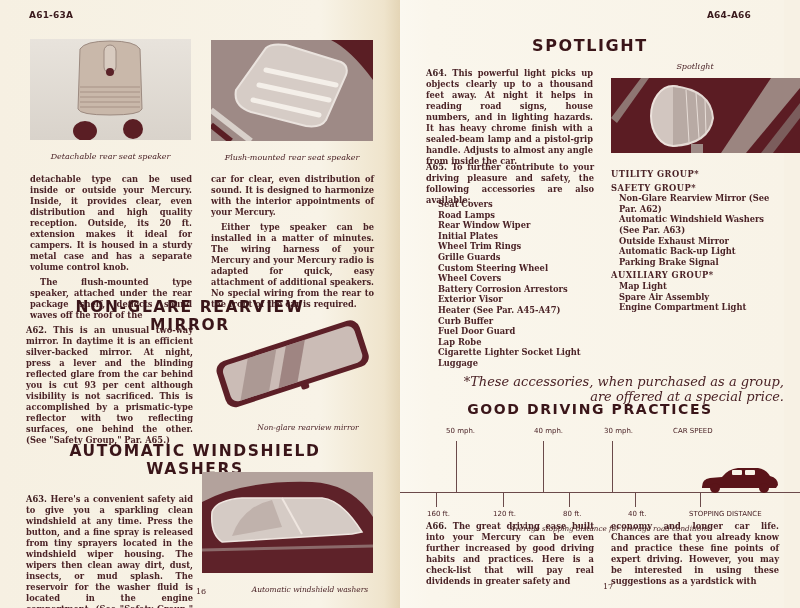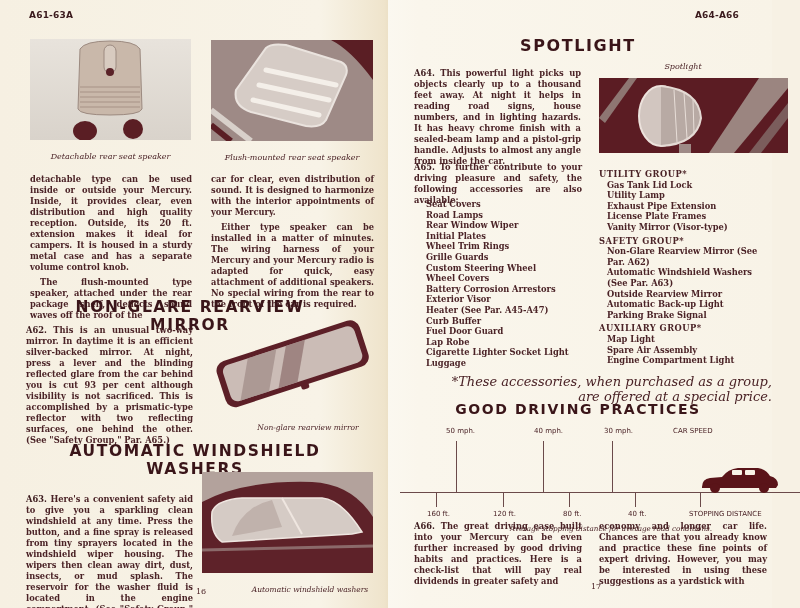--- a/index.html
+++ b/index.html
@@ -7,21 +7,21 @@
   body {
     background: #f7f1e4;
     font-family: "DejaVu Serif", "Liberation Serif", serif;
     color: #4a2226;
     position: relative;
   }
   .spread { position: absolute; left: 0; top: 0; width: 800px; height: 608px; }
   .page { position: absolute; top: 0; height: 608px; }
   .page-left { left: 0; width: 400px;
     background: linear-gradient(to right, #f6f0e2 0%, #f8f3e7 80%, #efe4cc 96%, #e4d5b6 100%); }
-  .page-right { left: 388px; width: 384px;
+  .page-right { left: 400px; width: 384px;
     background: linear-gradient(to right, #fbf8f0 0%, #faf6ec 8%, #f8f3e7 100%); }
 
   .running-head { position: absolute; top: 10px; font-family: "DejaVu Sans", sans-serif;
     font-weight: bold; font-size: 9px; color: #3b1a1d; letter-spacing: 0.2px; }
 
   .photo { position: absolute; overflow: hidden; }
   .caption { position: absolute; font-style: italic; font-size: 8px; color: #4a2226; text-align: center; }
 
   .body-text { position: absolute; font-size: 8.3px; line-height: 11px; text-align: justify; color: #4a2226; font-weight: bold; }
   .body-text p { margin-bottom: 4px; text-indent: 10px; }
@@ -177,32 +177,25 @@
       <div class="item">Heater (See Par. A45-A47)</div>
       <div class="item">Curb Buffer</div>
       <div class="item">Fuel Door Guard</div>
       <div class="item">Lap Robe</div>
       <div class="item">Cigarette Lighter Socket Light</div>
       <div class="item">Luggage</div>
     </div>
 
     <div class="list" style="left:211px; top:161px; width:180px;">
       <div class="group-head" style="margin-top:8px">UTILITY GROUP*</div>
-      <div class="group-items">
-        <div class="item">Gas Tank Lid Lock</div>
-        <div class="item">Utility Lamp</div>
-        <div class="item">Exhaust Pipe Extension</div>
-        <div class="item">License Plate Frames</div>
-        <div class="item">Vanity Mirror (Visor-type)</div>
-      </div>
       <div class="group-head">SAFETY GROUP*</div>
       <div class="group-items">
         <div style="white-space:normal; width:165px; padding-left:0; text-indent:0;">Non-Glare Rearview Mirror (See Par. A62)</div>
         <div style="white-space:normal; width:165px;">Automatic Windshield Washers (See Par. A63)</div>
-        <div class="item">Outside Rearview Mirror</div>
+        <div class="item">Outside Exhaust Mirror</div>
         <div class="item">Automatic Back-up Light</div>
         <div class="item">Parking Brake Signal</div>
       </div>
       <div class="group-head">AUXILIARY GROUP*</div>
       <div class="group-items">
         <div class="item">Map Light</div>
         <div class="item">Spare Air Assembly</div>
         <div class="item">Engine Compartment Light</div>
       </div>
     </div>

